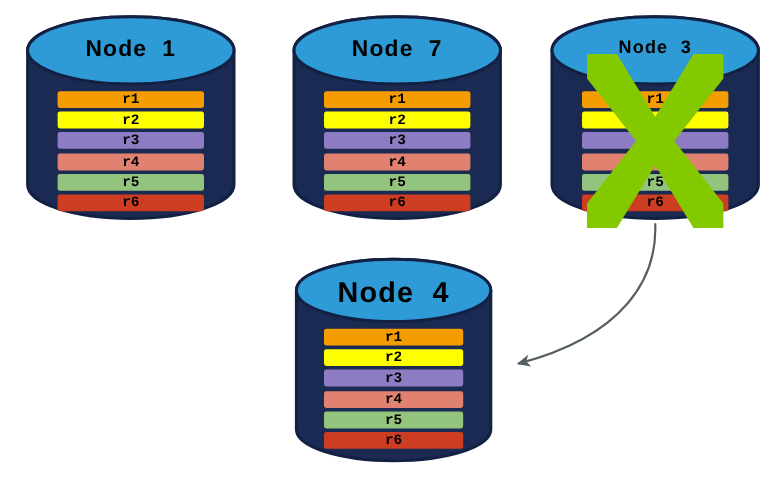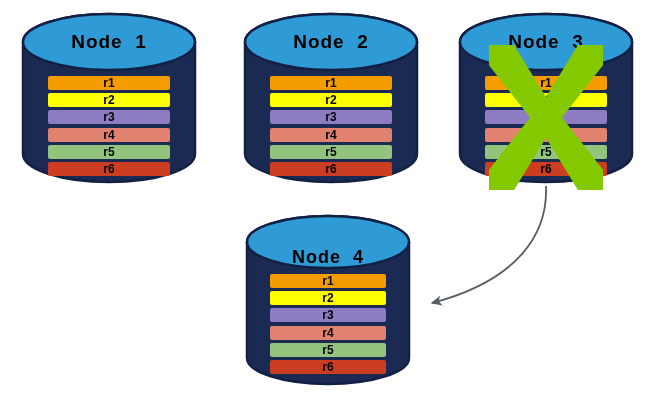--- a/index.html
+++ b/index.html
@@ -48,21 +48,21 @@
     width: 100%;
     box-sizing: border-box;
   }
   .row {
     position: relative;
     box-sizing: border-box;
     border-radius: 2px;
     text-align: center;
     color: #000000;
     font-weight: bold;
-    font-family: Liberation Sans, sans-serif;
+    font-family: Liberation Mono, monospace;
     line-height: 1;
     display: flex;
     align-items: center;
     justify-content: center;
   }
   .xmark {
     position: absolute;
     pointer-events: none;
   }
   .arrow-layer {
@@ -95,56 +95,56 @@
       <div class="row" style="background: rgb(147, 196, 125); height: 14px; margin-bottom: 3.2px; font-size: 12px;">r5</div>
       <div class="row" style="background: rgb(204, 61, 33); height: 14px; margin-bottom: 3.2px; font-size: 12px;">r6</div>
     </div>
   </div>
 <div class="node" style="left: 242px; top: 10px; width: 178px; height: 170px;">
     <svg class="node-svg" width="178" height="178" viewBox="0 0 178 178">
       <ellipse cx="91" cy="150" rx="79.12" ry="15.400000000000002" fill="rgba(40,45,70,0.16)"></ellipse>
       <path d="M 3 32 L 3 144 A 86 28 0 0 0 175 144 L 175 32 A 86 28 0 0 0 3 32 Z" fill="#1B2A52" stroke="#122044" stroke-width="2.5"></path>
       <ellipse cx="89" cy="32" rx="86" ry="28" fill="#2E9BD6" stroke="#122044" stroke-width="2.5"></ellipse>
     </svg>
-    <div class="node-title" style="top: 21px; font-size: 19px;">Node  2</div>
+    <div class="node-title" style="top: 21px; font-size: 19px;">Node  7</div>
     <div class="rows" style="padding-left: 28px; padding-right: 28px; top: 66px;">
       <div class="row" style="background: rgb(245, 156, 0); height: 14px; margin-bottom: 3.2px; font-size: 12px;">r1</div>
       <div class="row" style="background: rgb(255, 255, 0); height: 14px; margin-bottom: 3.2px; font-size: 12px;">r2</div>
       <div class="row" style="background: rgb(142, 124, 195); height: 14px; margin-bottom: 3.2px; font-size: 12px;">r3</div>
       <div class="row" style="background: rgb(224, 130, 111); height: 14px; margin-bottom: 3.2px; font-size: 12px;">r4</div>
       <div class="row" style="background: rgb(147, 196, 125); height: 14px; margin-bottom: 3.2px; font-size: 12px;">r5</div>
       <div class="row" style="background: rgb(204, 61, 33); height: 14px; margin-bottom: 3.2px; font-size: 12px;">r6</div>
     </div>
   </div>
 <div class="node" style="left: 457px; top: 10px; width: 178px; height: 170px;">
     <svg class="node-svg" width="178" height="178" viewBox="0 0 178 178">
       <ellipse cx="91" cy="150" rx="79.12" ry="15.400000000000002" fill="rgba(40,45,70,0.16)"></ellipse>
       <path d="M 3 32 L 3 144 A 86 28 0 0 0 175 144 L 175 32 A 86 28 0 0 0 3 32 Z" fill="#1B2A52" stroke="#122044" stroke-width="2.5"></path>
       <ellipse cx="89" cy="32" rx="86" ry="28" fill="#2E9BD6" stroke="#122044" stroke-width="2.5"></ellipse>
     </svg>
-    <div class="node-title" style="top: 21px; font-size: 19px;">Node  3</div>
+    <div class="node-title" style="top: 21px; font-size: 15px;">Node  3</div>
     <div class="rows" style="padding-left: 28px; padding-right: 28px; top: 66px;">
       <div class="row" style="background: rgb(245, 156, 0); height: 14px; margin-bottom: 3.2px; font-size: 12px;">r1</div>
       <div class="row" style="background: rgb(255, 255, 0); height: 14px; margin-bottom: 3.2px; font-size: 12px;">r2</div>
       <div class="row" style="background: rgb(142, 124, 195); height: 14px; margin-bottom: 3.2px; font-size: 12px;">r3</div>
       <div class="row" style="background: rgb(224, 130, 111); height: 14px; margin-bottom: 3.2px; font-size: 12px;">r4</div>
       <div class="row" style="background: rgb(147, 196, 125); height: 14px; margin-bottom: 3.2px; font-size: 12px;">r5</div>
       <div class="row" style="background: rgb(204, 61, 33); height: 14px; margin-bottom: 3.2px; font-size: 12px;">r6</div>
     </div>
     <svg class="xmark" width="114" height="145" viewBox="0 0 100 100" preserveAspectRatio="none" style="left: 32px; top: 35px;">
       <path d="M 0 0 L 22 0 L 50 36 L 78 0 L 100 0 L 100 14 L 64 50 L 100 86 L 100 100 L 78 100 L 50 64 L 22 100 L 0 100 L 0 86 L 36 50 L 0 14 Z" fill="#84C800"></path>
     </svg>
   </div>
 <div class="node" style="left: 244px; top: 212px; width: 168px; height: 170px;">
     <svg class="node-svg" width="168" height="178" viewBox="0 0 168 178">
       <ellipse cx="86" cy="152" rx="74.52000000000001" ry="14.3" fill="rgba(40,45,70,0.16)"></ellipse>
       <path d="M 3 30 L 3 146 A 81 26 0 0 0 165 146 L 165 30 A 81 26 0 0 0 3 30 Z" fill="#1B2A52" stroke="#122044" stroke-width="2.5"></path>
       <ellipse cx="84" cy="30" rx="81" ry="26" fill="#2E9BD6" stroke="#122044" stroke-width="2.5"></ellipse>
     </svg>
-    <div class="node-title" style="top: 35px; font-size: 18px;">Node  4</div>
+    <div class="node-title" style="top: 19px; font-size: 24px;">Node  4</div>
     <div class="rows" style="padding-left: 26px; padding-right: 26px; top: 62px;">
       <div class="row" style="background: rgb(245, 156, 0); height: 14px; margin-bottom: 3.2px; font-size: 12px;">r1</div>
       <div class="row" style="background: rgb(255, 255, 0); height: 14px; margin-bottom: 3.2px; font-size: 12px;">r2</div>
       <div class="row" style="background: rgb(142, 124, 195); height: 14px; margin-bottom: 3.2px; font-size: 12px;">r3</div>
       <div class="row" style="background: rgb(224, 130, 111); height: 14px; margin-bottom: 3.2px; font-size: 12px;">r4</div>
       <div class="row" style="background: rgb(147, 196, 125); height: 14px; margin-bottom: 3.2px; font-size: 12px;">r5</div>
       <div class="row" style="background: rgb(204, 61, 33); height: 14px; margin-bottom: 3.2px; font-size: 12px;">r6</div>
     </div>
   </div>
 <svg class="arrow-layer" id="arrow-layer" viewBox="0 0 646 402" width="646" height="402" xmlns="http://www.w3.org/2000/svg">

